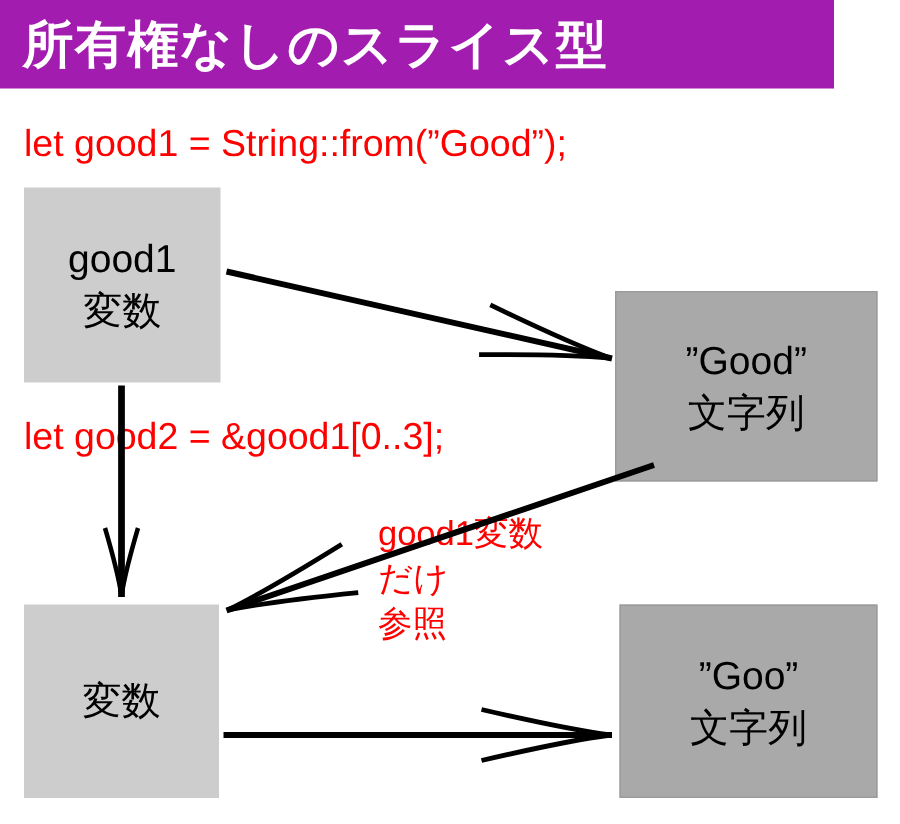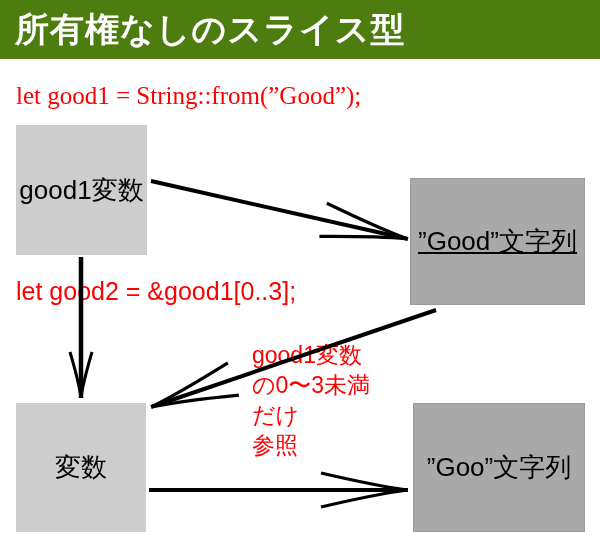--- a/index.html
+++ b/index.html
@@ -10,59 +10,59 @@
     position: relative;
     width: 600px;
     height: 549px;
     background: #ffffff;
     overflow: hidden;
   }
 
   .title-bar {
     position: absolute;
     left: 0; top: 0;
-    width: 600px; height: 59px;
-    background: #4d7c0f;
+    width: 556px; height: 59px;
+    background: #a21caf;
     display: flex;
     align-items: center;
   }
   .title-bar .title-text {
     color: #ffffff;
     font-size: 34px;
     font-weight: bold;
     letter-spacing: 1px;
     padding-left: 15px;
     white-space: nowrap;
   }
 
   .code-line {
     position: absolute;
     color: #ff0000;
     font-size: 25px;
     white-space: nowrap;
   }
-  .code-line-1 { left: 16px; top: 82px; font-family: Liberation Serif, serif; }
+  .code-line-1 { left: 16px; top: 82px; }
   .code-line-2 { left: 16px; top: 277px; }
 
   .node {
     position: absolute;
     display: flex;
-    flex-direction: row;
+    flex-direction: column;
     align-items: center;
     justify-content: center;
     text-align: center;
     color: #000000;
     font-size: 26px;
     line-height: 35px;
   }
   .node-light { background: #cdcdcd; }
   .node-dark  { background: #a9a9a9; border: 1px solid #9b9b9b; }
 
   .box-good1 { left: 16px;  top: 125px; width: 131px; height: 130px; }
-  .box-goodstr { left: 410px; top: 178px; width: 175px; height: 127px; text-decoration: underline; }
+  .box-goodstr { left: 410px; top: 194px; width: 175px; height: 127px; }
   .box-good2 { left: 16px;  top: 403px; width: 130px; height: 129px; }
   .box-goostr { left: 413px; top: 403px; width: 172px; height: 129px; }
 
   .annotation {
     position: absolute;
     left: 252px; top: 340px;
     color: #ff0000;
     font-size: 23px;
     line-height: 30px;
     white-space: nowrap;
@@ -101,21 +101,20 @@
     <div>変数</div>
   </div>
 
   <div class="node node-dark box-goostr">
     <div>”Goo”</div>
     <div>文字列</div>
   </div>
 
   <div class="annotation">
     <div>good1変数</div>
-    <div>の0〜3未満</div>
     <div>だけ</div>
     <div>参照</div>
   </div>
 
   <svg class="arrows-layer" width="600" height="549" viewBox="0 0 600 549" xmlns="http://www.w3.org/2000/svg">
     <defs>
       <marker id="openHeadLarge" markerUnits="userSpaceOnUse" viewBox="-100 -26 104 52" markerWidth="104" markerHeight="52" refX="-1" refY="0" orient="auto">
         <path d="M -88 -17 Q -32 -4 -2 0 Q -32 4 -88 17" fill="none" stroke="#000000" stroke-width="3.2"></path>
       </marker>
       <marker id="openHeadSmall" markerUnits="userSpaceOnUse" viewBox="-58 -16 62 32" markerWidth="62" markerHeight="32" refX="-1" refY="0" orient="auto">

